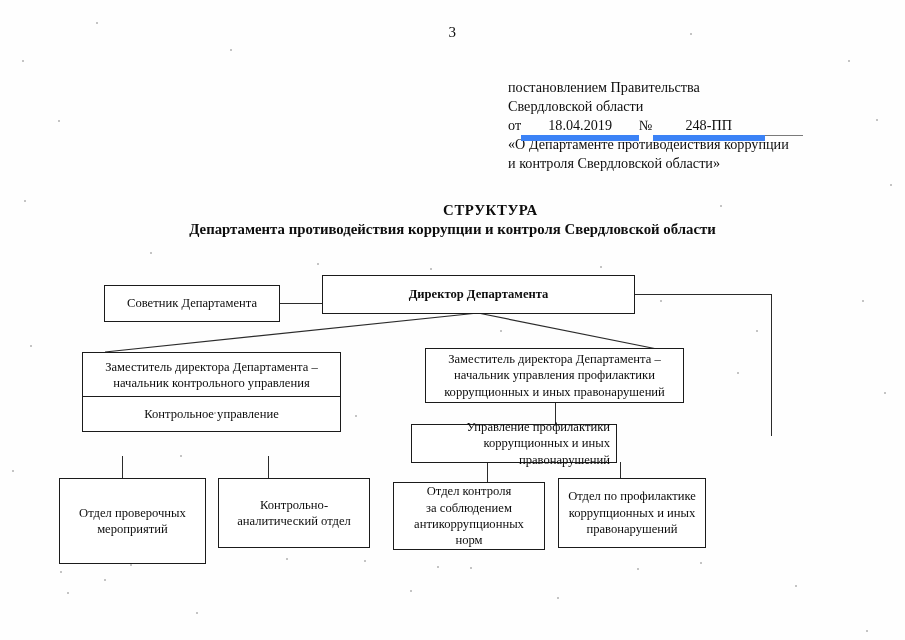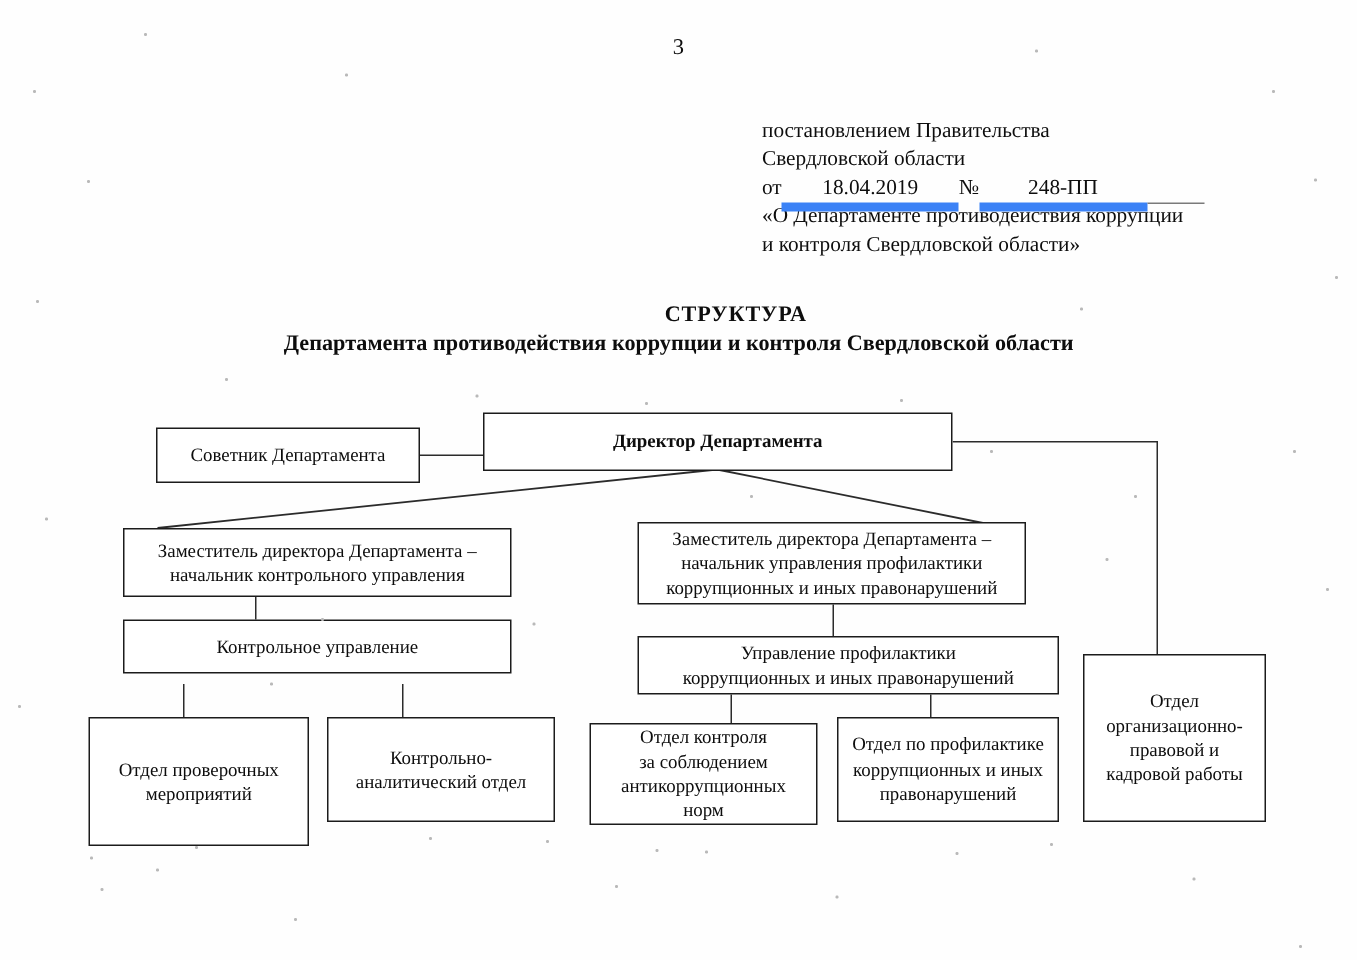--- a/index.html
+++ b/index.html
@@ -166,47 +166,44 @@
     </div>
 
     <div class="node nl" style="left:82px; top:352px; width:259px; height:46px;">
       <span class="txt">Заместитель директора Департамента –<br>начальник контрольного управления</span>
     </div>
 
     <div class="node nl" style="left:425px; top:348px; width:259px; height:55px;">
       <span class="txt">Заместитель директора Департамента –<br>начальник управления профилактики<br>коррупционных и иных правонарушений</span>
     </div>
 
-    <div class="node" style="left:82px; top:413px; width:259px; height:36px;">
+    <div class="node" style="left:82px; top:396px; width:259px; height:36px;">
       <span class="txt">Контрольное управление</span>
     </div>
 
-    <div class="node nl" style="left:425px; top:424px; width:281px; height:39px;">
+    <div class="node nl" style="left:411px; top:424px; width:206px; height:39px;text-align:right;">
       <span class="txt">Управление профилактики<br>коррупционных и иных правонарушений</span>
     </div>
 
     <div class="node nl" style="left:59px; top:478px; width:147px; height:86px;">
       <span class="txt">Отдел проверочных<br>мероприятий</span>
     </div>
 
     <div class="node nl" style="left:218px; top:478px; width:152px; height:70px;">
       <span class="txt">Контрольно-<br>аналитический отдел</span>
     </div>
 
     <div class="node nl" style="left:393px; top:482px; width:152px; height:68px;">
       <span class="txt">Отдел контроля<br>за соблюдением<br>антикоррупционных<br>норм</span>
     </div>
 
     <div class="node nl" style="left:558px; top:478px; width:148px; height:70px;">
       <span class="txt">Отдел по профилактике<br>коррупционных и иных<br>правонарушений</span>
     </div>
 
-    <div class="node nl" style="left:722px; top:436px; width:122px; height:112px;">
-      <span class="txt">Отдел<br>организационно-<br>правовой и<br>кадровой работы</span>
-    </div>
 
   </div>
 <div class="speck" style="left: 96px; top: 22px;"></div>
     <div class="speck" style="left: 230px; top: 49px;"></div>
     <div class="speck" style="left: 690px; top: 33px;"></div>
     <div class="speck" style="left: 848px; top: 60px;"></div>
     <div class="speck" style="left: 150px; top: 252px;"></div>
     <div class="speck" style="left: 317px; top: 263px;"></div>
     <div class="speck" style="left: 430px; top: 268px;"></div>
     <div class="speck" style="left: 600px; top: 266px;"></div>

